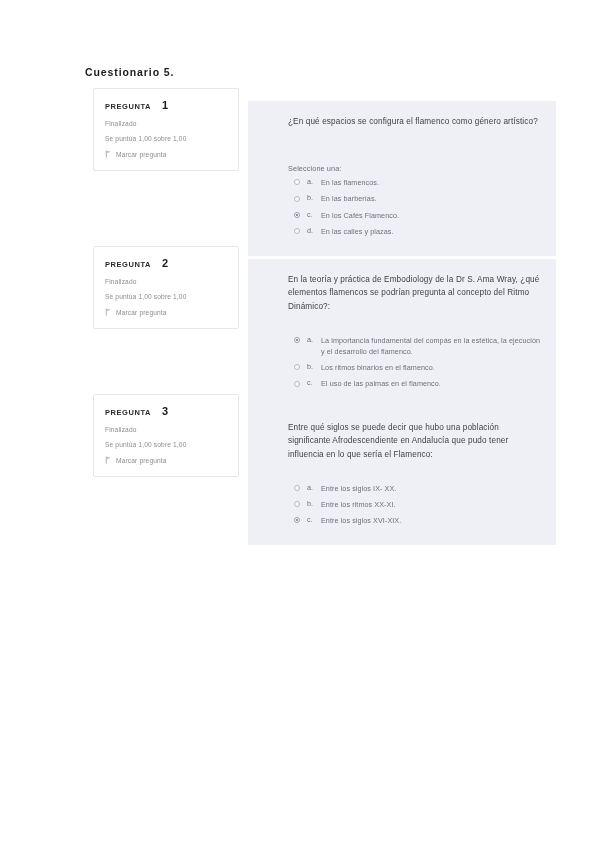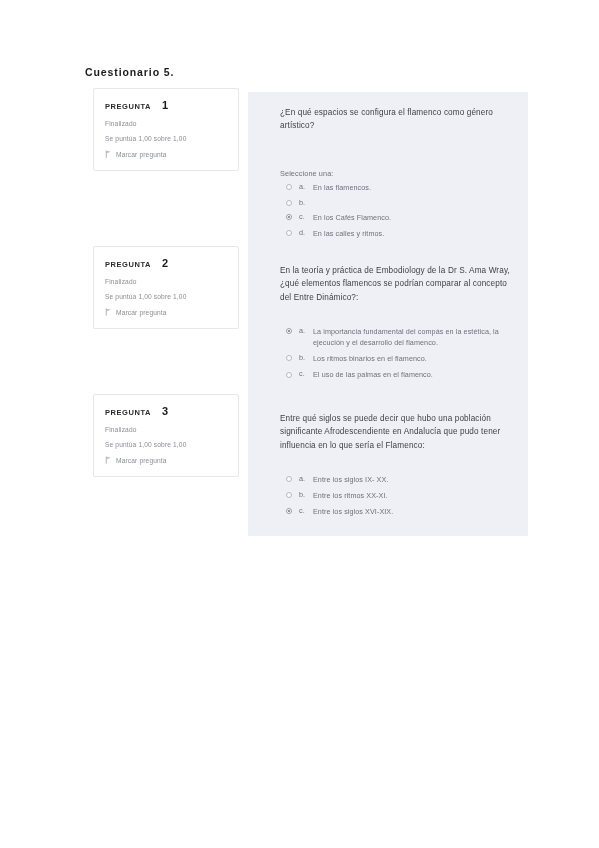--- a/index.html
+++ b/index.html
@@ -89,25 +89,25 @@
   .flag-row .flag-label {
     font-size: 6.6px;
     color: #8b8d93;
     letter-spacing: 0.15px;
   }
 
   
   .content-panel {
     position: absolute;
     left: 248px;
-    top: 4px;
-    width: 280px;
+    top: 13px;
+    width: 308px;
     background: #eef0f5;
     box-sizing: border-box;
-    padding: 14px 14px 14px 32px;
+    padding: 14px 14px 14px 40px;
   }
   .q-text {
     font-size: 8.2px;
     line-height: 1.62;
     color: #3c3f45;
     letter-spacing: 0.12px;
   }
   .select-label {
     font-size: 7.3px;
     color: #6d7078;
@@ -196,32 +196,33 @@
       <div class="options">
   <div class="option">
     <span class="radio"></span>
     <span class="opt-letter">a.</span>
     <span class="opt-text">En las flamencos.</span>
   </div>
 
   <div class="option">
     <span class="radio"></span>
     <span class="opt-letter">b.</span>
+    <span class="opt-text">En las barberías.</span>
   </div>
 
   <div class="option">
     <span class="radio checked"></span>
     <span class="opt-letter">c.</span>
     <span class="opt-text">En los Cafés Flamenco.</span>
   </div>
 
   <div class="option">
     <span class="radio"></span>
     <span class="opt-letter">d.</span>
-    <span class="opt-text">En las calles y ritmos.</span>
+    <span class="opt-text">En las calles y plazas.</span>
   </div>
 </div>
     </div>
 
   </div>
 
   <div class="question-block" style="top: 246px;">
 
     <div class="info-card">
       <div class="info-head">
@@ -233,21 +234,21 @@
       <div class="flag-row">
         <svg class="flag-icon" viewBox="0 0 7 9">
           <path d="M1 0.6 L1 8.6" stroke="#9a9da6" stroke-width="0.9" fill="none"></path>
           <path d="M1.4 0.9 L6 2.1 L1.4 3.6 Z" fill="#b9bcc4"></path>
         </svg>
         <span class="flag-label">Marcar pregunta</span>
       </div>
     </div>
 
     <div class="content-panel">
-      <div class="q-text">En la teoría y práctica de Embodiology de la Dr S. Ama Wray, ¿qué elementos flamencos se podrían comparar al concepto del Entre Dinámico?:</div>
+      <div class="q-text">En la teoría y práctica de Embodiology de la Dr S. Ama Wray, ¿qué elementos flamencos se podrían pregunta al concepto del Ritmo Dinámico?:</div>
 
       <div class="options" style="margin-top: 22px;">
   <div class="option">
     <span class="radio checked"></span>
     <span class="opt-letter">a.</span>
     <span class="opt-text">La importancia fundamental del compás en la estética, la ejecución y el desarrollo del flamenco.</span>
   </div>
 
   <div class="option">
     <span class="radio"></span>

